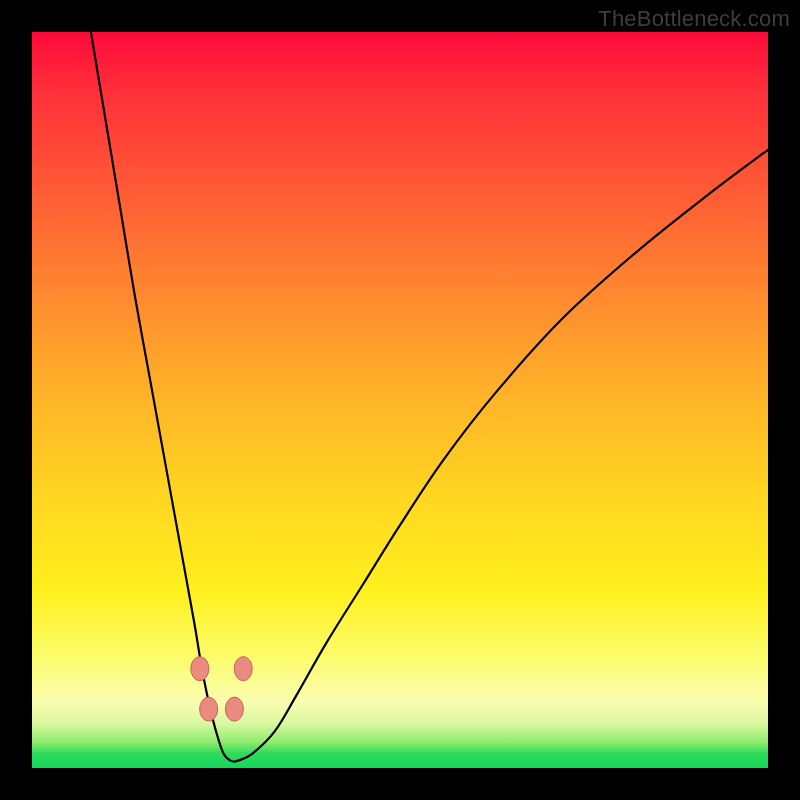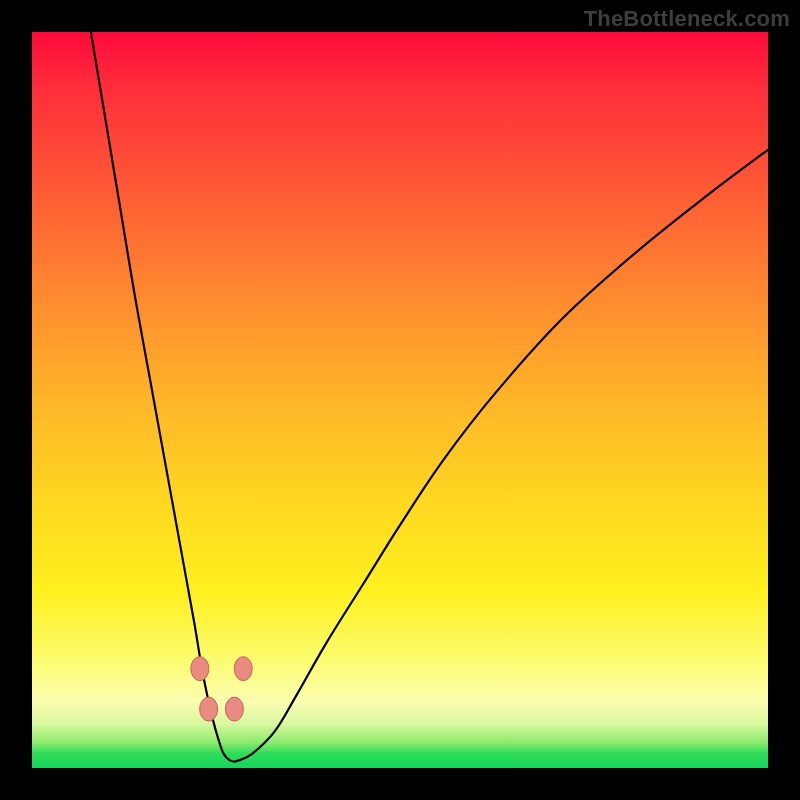--- a/index.html
+++ b/index.html
@@ -42,21 +42,21 @@
       #2fdc5a 98%,
       #14d65a 100%
     );
   }
   .watermark {
     position: absolute;
     top: 6px;
     right: 10px;
     color: #3e3e3e;
     font-size: 22px;
-    font-weight: 700;
+    font-weight: 400;
     letter-spacing: 0.2px;
     user-select: none;
   }
   svg.curve {
     position: absolute;
     left: 0;
     top: 0;
     width: 736px;
     height: 736px;
     overflow: visible;

